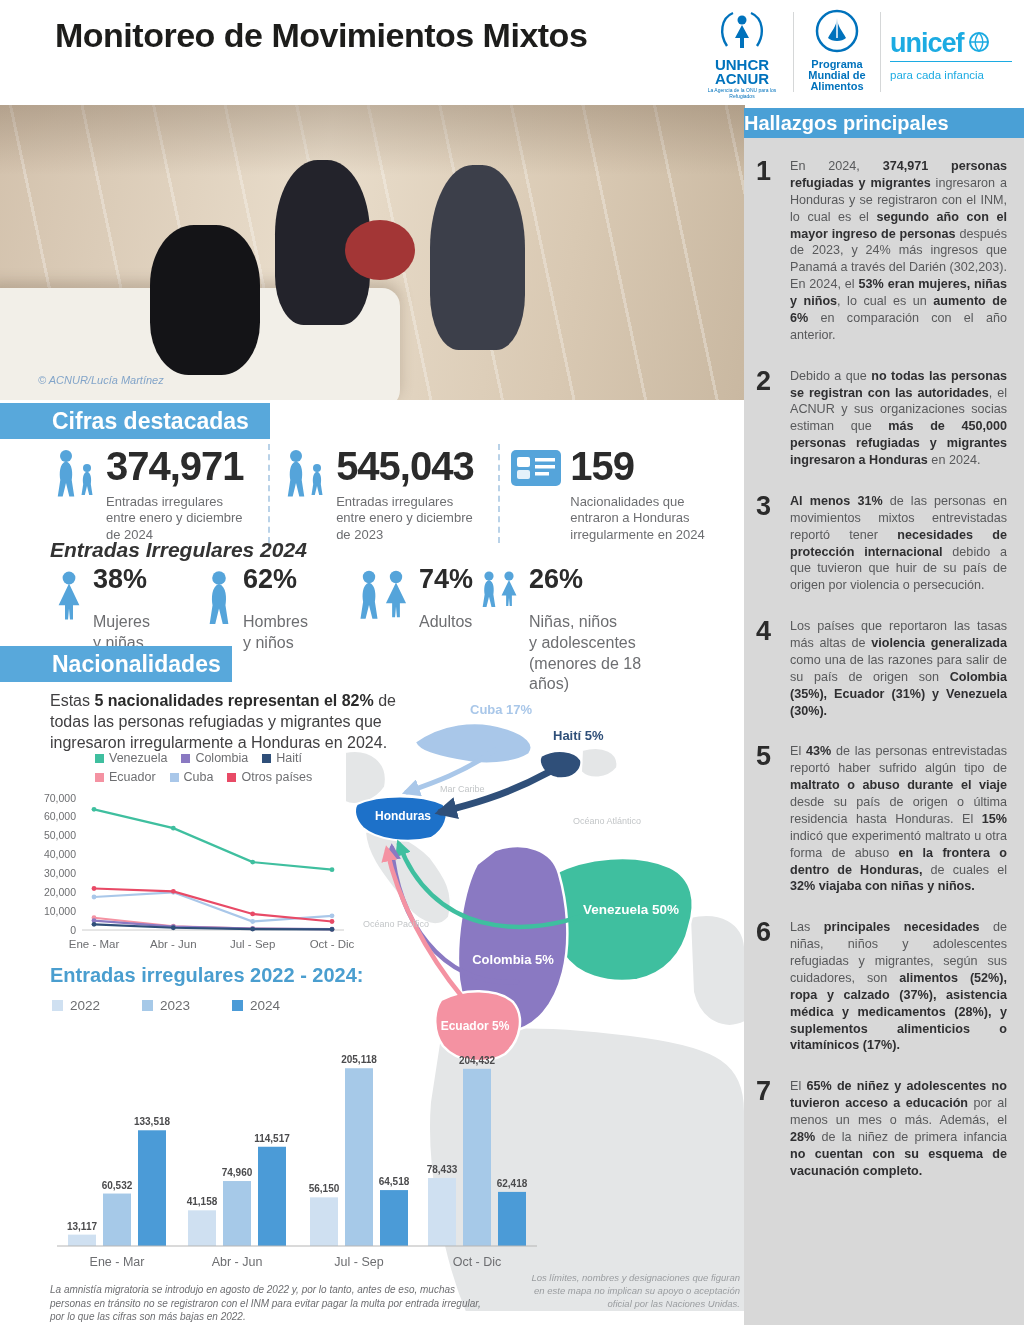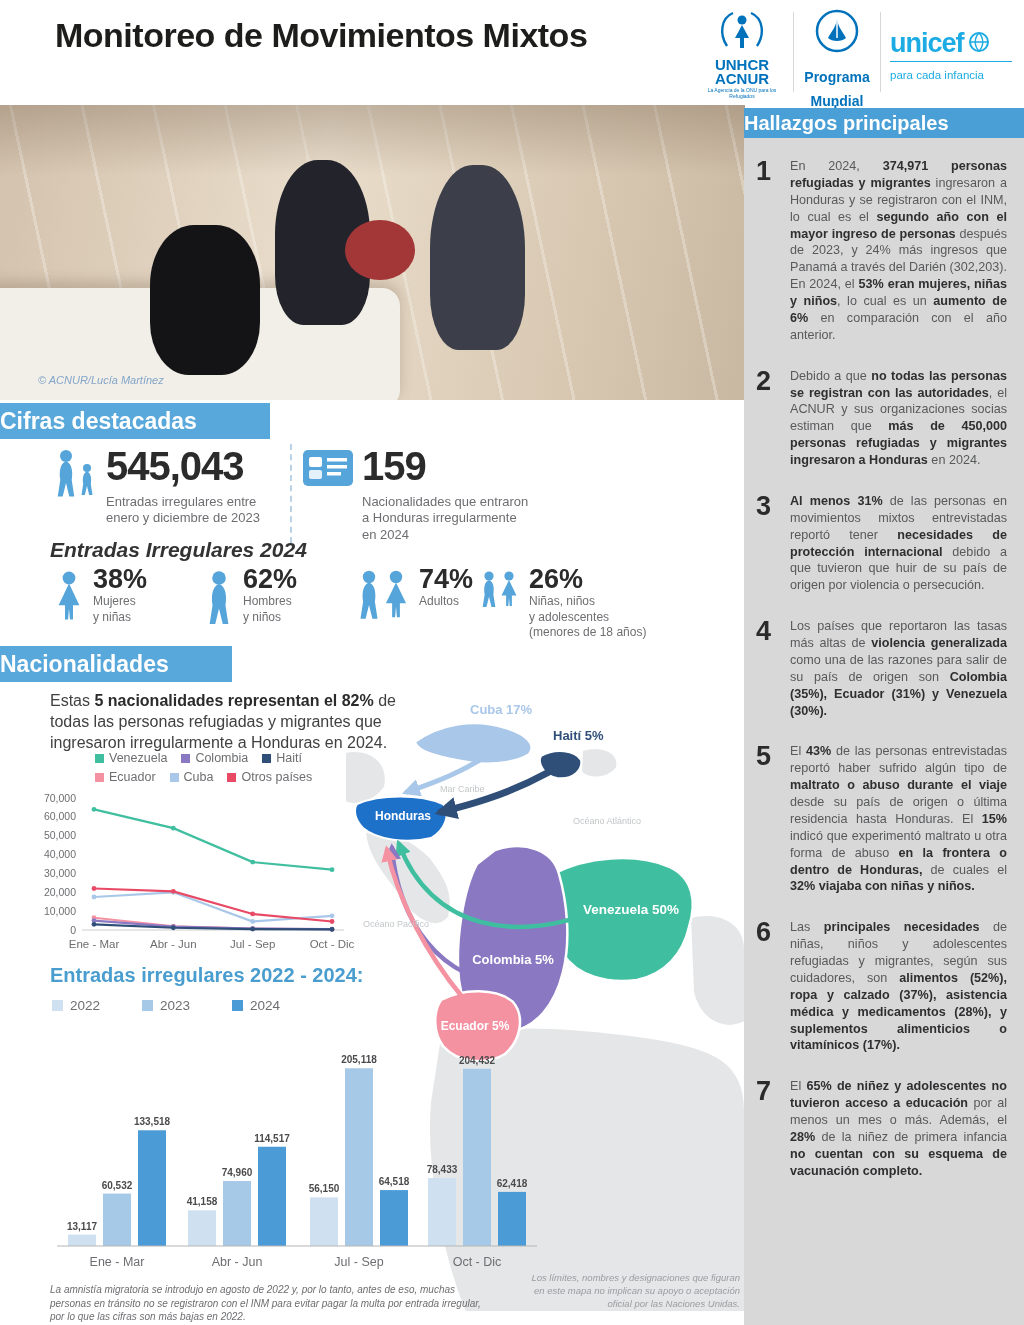--- a/index.html
+++ b/index.html
@@ -6,51 +6,51 @@
   .page{position:relative;width:1024px;height:1325px;background:#ffffff;
         font-family:"Liberation Sans",sans-serif;overflow:hidden;margin:0 auto;}
   
   .hdr-title{position:absolute;left:55px;top:16px;font-size:34px;font-weight:bold;color:#1d1d1b;letter-spacing:-.5px;}
   .hdr-sub{position:absolute;left:55px;top:60px;font-size:24px;color:#2b2b2b;}
   .logo-sep{position:absolute;top:12px;width:1px;height:80px;background:#d5d7d8;}
   .logo{position:absolute;top:8px;text-align:center;color:#0072bc;}
   .logo small{display:block;}
   .unhcr-word{font-weight:bold;font-size:15px;line-height:14px;color:#0072bc;}
   .unhcr-tag{font-size:5px;color:#0072bc;margin-top:1px;}
-  .wfp-word{font-weight:bold;font-size:14px;line-height:10px;color:#0072bc;margin-top:14px;}
+  .wfp-word{font-weight:bold;font-size:11px;line-height:10px;color:#0072bc;margin-top:1px;}
   .unicef-word{font-size:27px;font-weight:bold;color:#1cabe2;letter-spacing:-1px;}
   .unicef-line{height:1px;background:#1cabe2;margin:2px 0 3px 0;}
   .unicef-tag{font-size:11.5px;color:#1cabe2;}
   
   .photo{position:absolute;left:0;top:105px;width:745px;height:295px;overflow:hidden;
          background:linear-gradient(100deg,#d3c2ad 0%,#e9ddcb 42%,#d9c9b3 75%,#c9b8a1 100%);}
   .photo .seams{position:absolute;inset:0;background:repeating-linear-gradient(78deg,rgba(255,255,255,.28) 0 3px,transparent 3px 70px);}
   .photo .ceil{position:absolute;left:0;top:0;width:100%;height:70px;background:linear-gradient(180deg,rgba(120,100,80,.35),transparent);}
   .photo .bed{position:absolute;left:-20px;bottom:-8px;width:420px;height:120px;background:#f2efe8;border-radius:18px;box-shadow:0 -6px 14px rgba(90,70,50,.25);}
   .photo .blob{position:absolute;border-radius:50%;}
   .photo-credit{position:absolute;left:38px;bottom:14px;font-size:11px;font-style:italic;color:rgba(110,150,195,.85);}
   
   .section-bar{position:absolute;left:0;height:36px;background:#58a8db;color:#fff;
-               font-size:23px;font-weight:bold;display:flex;align-items:center;box-sizing:border-box;}
+               font-size:23px;font-weight:bold;display:flex;align-items:center;padding-left:52px;box-sizing:border-box;}
   
   .stats{position:absolute;left:40px;top:444px;width:692px;display:flex;}
   .stat{display:flex;align-items:flex-start;padding:0 14px 0 10px;}
   .stat+.stat{border-left:2px dashed #b9d2e8;}
   .stat .icn{margin-top:4px;}
   .stat .col{margin-left:8px;}
   .stat .num{font-size:40px;font-weight:bold;color:#2b2b2b;letter-spacing:-1px;line-height:44px;}
   .stat .lbl{font-size:13px;color:#6d6e71;line-height:1.25;margin-top:6px;max-width:170px;}
   .sub-head{position:absolute;left:50px;top:538px;font-size:21px;font-weight:bold;font-style:italic;color:#333;}
   
   .pcts{position:absolute;left:52px;top:565px;display:flex;}
   .pct{display:flex;align-items:flex-start;}
   .pct .icn{margin-top:4px;}
   .pct .col{margin-left:7px;}
   .pct .val{font-size:27px;font-weight:bold;color:#2b2b2b;line-height:28px;}
-  .pct .lbl{font-size:12px;color:#6d6e71;line-height:1.3;margin-top:1px;white-space:pre-line;}
+  .pct .lbl{font-size:16px;color:#6d6e71;line-height:1.3;margin-top:19px;white-space:pre-line;}
   
   .nat-intro{position:absolute;left:50px;top:690px;width:352px;font-size:16px;color:#414042;line-height:1.32;}
   .nat-intro b{color:#2b2b2b;}
   .legend{position:absolute;left:95px;top:751px;width:256px;display:flex;flex-wrap:wrap;}
   .legend .li{display:flex;align-items:center;margin-right:14px;margin-bottom:5px;}
   .legend .sw{width:9px;height:9px;margin-right:5px;}
   .legend .lt{font-size:12.5px;color:#6d6e71;}
   
   .linechart{position:absolute;left:36px;top:788px;}
   .barblock-title{position:absolute;left:50px;top:964px;font-size:20px;font-weight:bold;color:#4a9ecf;}
@@ -130,20 +130,30 @@
     <div class="bed"></div>
     <div class="blob" style="left:275px;top:55px;width:95px;height:165px;background:#23232b;border-radius:45% 45% 30% 30%;"></div>
     <div class="blob" style="left:345px;top:115px;width:70px;height:60px;background:#a33636;"></div>
     <div class="blob" style="left:150px;top:120px;width:110px;height:150px;background:#141417;border-radius:40% 40% 35% 35%;"></div>
     <div class="blob" style="left:430px;top:60px;width:95px;height:185px;background:#3c3f4a;border-radius:45% 45% 30% 30%;"></div>
     <div class="photo-credit">© ACNUR/Lucía Martínez</div>
   </div>
 
   <div class="section-bar" style="top:403px;width:270px;">Cifras destacadas</div>
   <div class="stats" id="stats">
+      <div class="stat">
+        <span class="icn"><svg width="48" height="56" viewBox="0 0 48 56">
+            <circle cx="16" cy="8" r="6" fill="#55a4da"></circle>
+            <path fill="#55a4da" d="M 16 13.25 C 9.25 15.5 9.25 26 10.3 32 L 7.75 48.5 L 12.7 48.5 L 16 35 L 19.3 48.5 L 24.25 48.5 L 21.7 32 C 22.75 26 22.75 15.5 16 13.25 Z"></path>
+            <circle cx="37" cy="20" r="4" fill="#55a4da"></circle>
+            <path fill="#55a4da" d="M 37 23.5 C 32.5 25 32.5 32 33.2 36 L 31.5 47 L 34.8 47 L 37 38 L 39.2 47 L 42.5 47 L 40.8 36 C 41.5 32 41.5 25 37 23.5 Z"></path>
+          </svg></span>
+  <span class="col"><span class="num">374,971</span>
+  <div class="lbl">Entradas irregulares entre enero y diciembre de 2024</div></span>
+      </div>
       <div class="stat">
         <span class="icn"><svg width="48" height="56" viewBox="0 0 48 56">
             <circle cx="16" cy="8" r="6" fill="#55a4da"></circle>
             <path fill="#55a4da" d="M 16 13.25 C 9.25 15.5 9.25 26 10.3 32 L 7.75 48.5 L 12.7 48.5 L 16 35 L 19.3 48.5 L 24.25 48.5 L 21.7 32 C 22.75 26 22.75 15.5 16 13.25 Z"></path>
             <circle cx="37" cy="20" r="4" fill="#55a4da"></circle>
             <path fill="#55a4da" d="M 37 23.5 C 32.5 25 32.5 32 33.2 36 L 31.5 47 L 34.8 47 L 37 38 L 39.2 47 L 42.5 47 L 40.8 36 C 41.5 32 41.5 25 37 23.5 Z"></path>
           </svg></span>
   <span class="col"><span class="num">545,043</span>
   <div class="lbl">Entradas irregulares entre enero y diciembre de 2023</div></span>
       </div>

